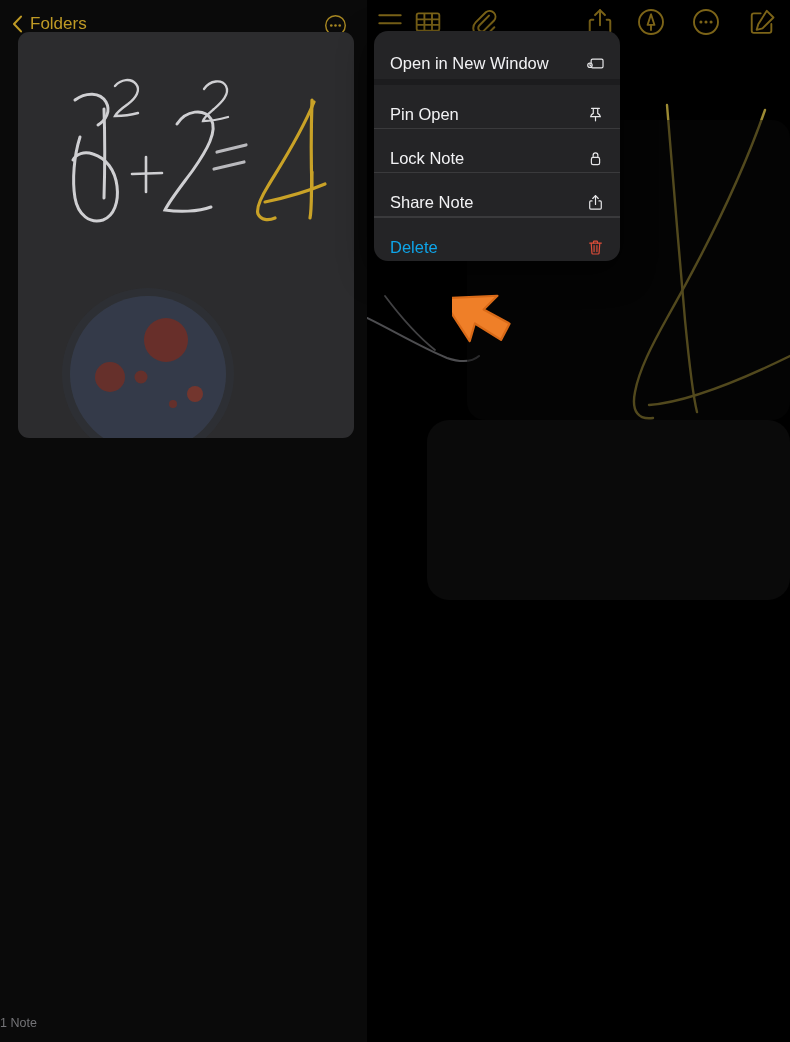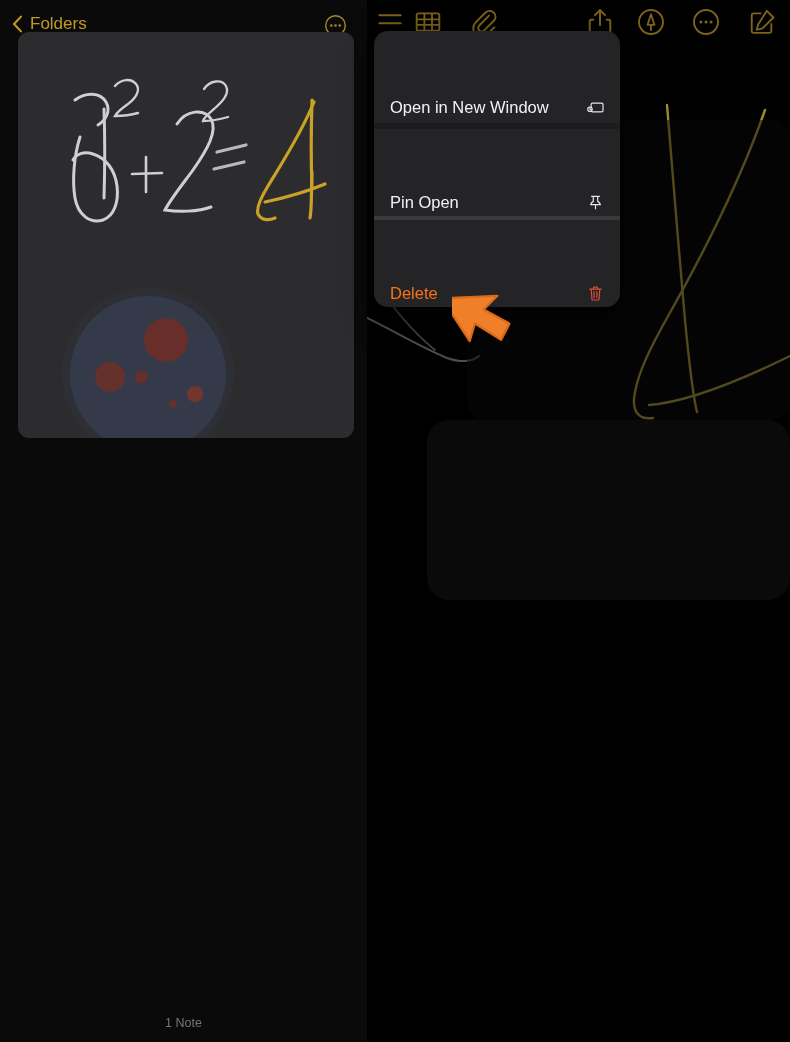--- a/index.html
+++ b/index.html
@@ -123,21 +123,20 @@
     height: 23px;
     opacity: 0.82;
   }
   .sb-more svg { display:block; width:100%; height:100%; }
 
   .sb-footer {
     position: absolute;
     left: 0;
     bottom: 12px;
     width: 367px;
-    text-align: center;
     color: #8b8b8f;
     font-size: 12.5px;
     opacity: 0.82;
   }
 
   
   .note-card {
     position: absolute;
     left: 18px;
     top: 32px;
@@ -168,24 +167,23 @@
   .ctx-row {
     position: relative;
     height: 43px;
     display: flex;
     align-items: center;
     justify-content: space-between;
     padding: 16px 15px 0 16px;
     box-sizing: border-box;
     color: #f2f2f4;
     font-size: 16.5px;
-    margin-top: 44px;
   }
   .ctx-row.first { height: 48px; }
-  .ctx-row.danger { color: #f97316; }
+  .ctx-row.danger { color: #0ea5e9; }
   .ctx-sep {
     height: 1px;
     background: #3a3a3c;
     margin: 0;
   }
   .ctx-sep.thick {
     height: 6px;
     background: #1c1c1e;
   }
   .ctx-label { line-height: 1; }
@@ -364,22 +362,41 @@
       <span class="ctx-ico">
         <svg viewBox="0 0 24 24" fill="none" stroke="#f2f2f4" stroke-width="1.5" stroke-linecap="round">
           <path d="M7 4.2 H17"></path>
           <path d="M9.2 4.4 L9.2 10.6 C 7.4 11.6 6.2 13 5.9 14.6 H18.1 C 17.8 13 16.6 11.6 14.8 10.6 L14.8 4.4"></path>
           <path d="M12 14.8 V20"></path>
         </svg>
       </span>
     </div>
     <div class="ctx-sep"></div>
 
+    <div class="ctx-row">
+      <span class="ctx-label">Lock Note</span>
+      <span class="ctx-ico">
+        <svg viewBox="0 0 24 24" fill="none" stroke="#f2f2f4" stroke-width="1.5" stroke-linejoin="round">
+          <rect x="6.8" y="10.6" width="10.4" height="9.2" rx="2.2"></rect>
+          <path d="M9 10.5 V7.9 a3 3 0 0 1 6 0 V10.5" stroke-linecap="round"></path>
+        </svg>
+      </span>
+    </div>
     <div class="ctx-sep"></div>
 
+    <div class="ctx-row">
+      <span class="ctx-label">Share Note</span>
+      <span class="ctx-ico">
+        <svg viewBox="0 0 24 24" fill="none" stroke="#f2f2f4" stroke-width="1.5" stroke-linecap="round" stroke-linejoin="round">
+          <path d="M12 3.4 V14.4"></path>
+          <path d="M8.5 6.9 L12 3.3 L15.5 6.9"></path>
+          <path d="M7.6 10 H6 a1.3 1.3 0 0 0-1.3 1.3 V19 A1.3 1.3 0 0 0 6 20.3 h12 A1.3 1.3 0 0 0 19.3 19 v-7.7 A1.3 1.3 0 0 0 18 10 H16.4"></path>
+        </svg>
+      </span>
+    </div>
     <div class="ctx-sep"></div>
 
     <div class="ctx-sep"></div>
 
     <div class="ctx-row danger">
       <span class="ctx-label">Delete</span>
       <span class="ctx-ico">
         <svg viewBox="0 0 24 24" fill="none" stroke="#e8503a" stroke-width="1.5" stroke-linecap="round" stroke-linejoin="round">
           <path d="M4.6 6.4 H19.4"></path>
           <path d="M9.4 6.2 V4.9 a1 1 0 0 1 1-1 h3.2 a1 1 0 0 1 1 1 V6.2"></path>

